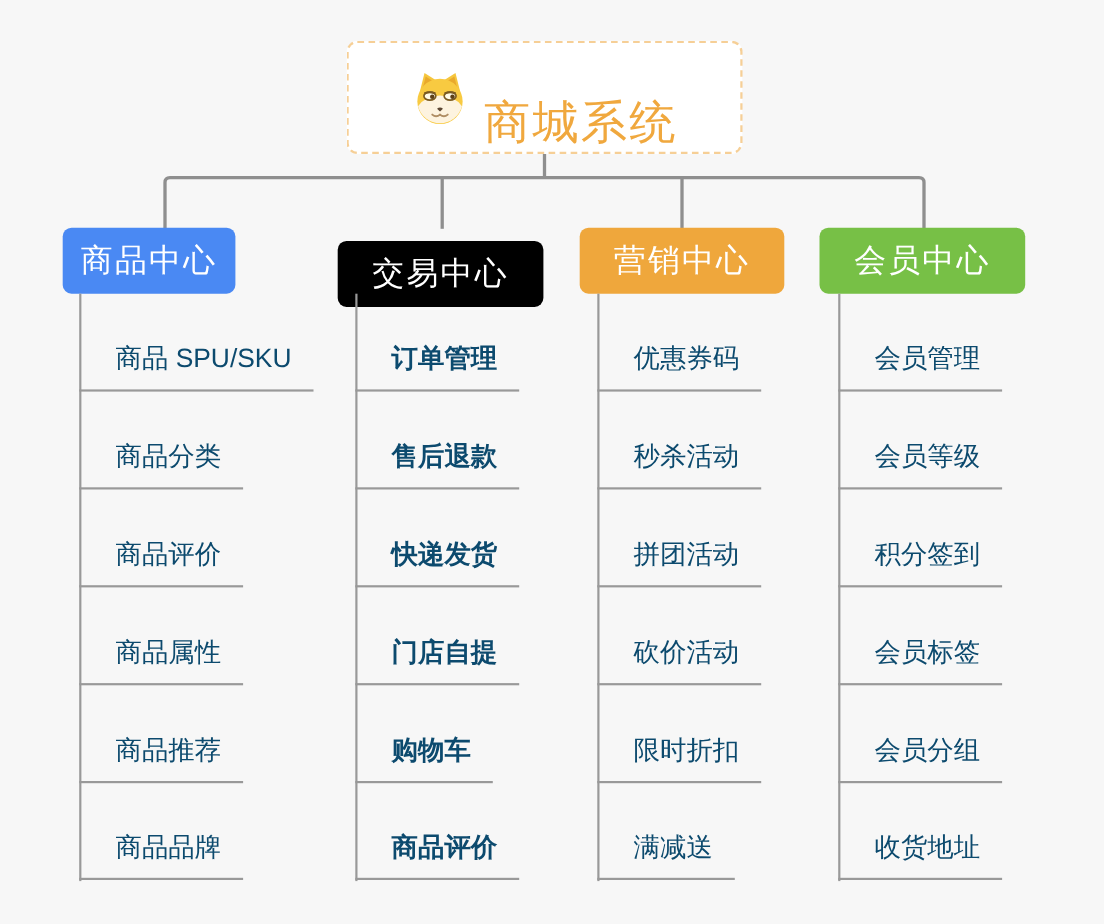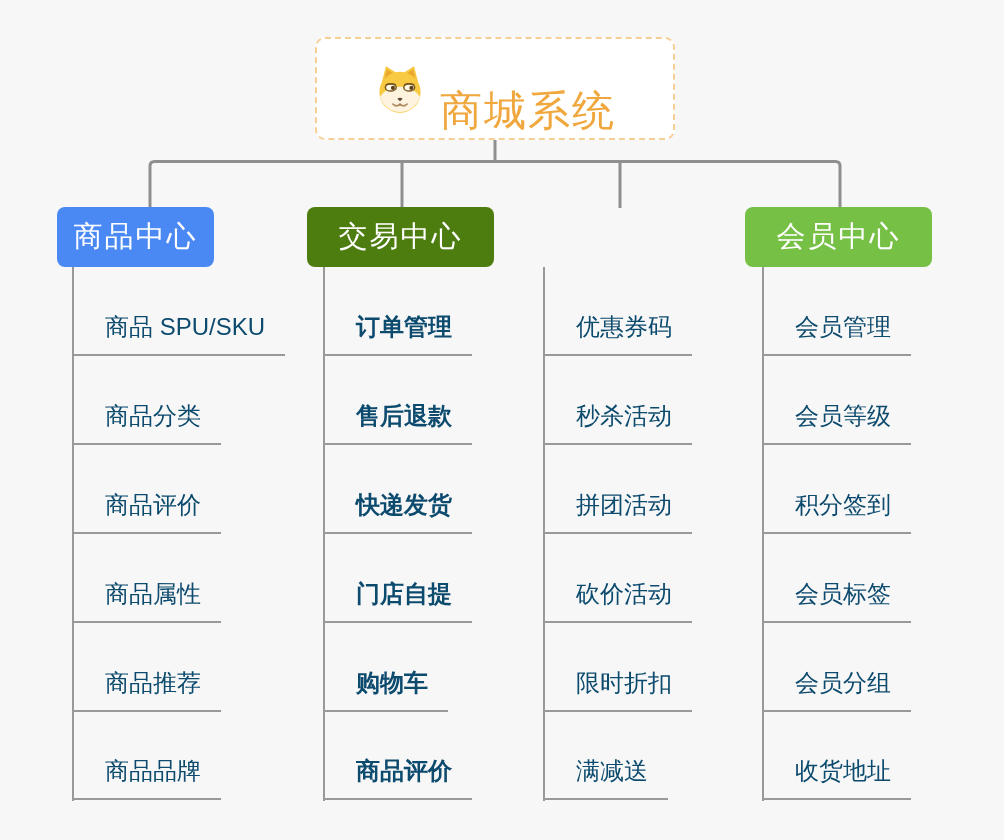--- a/index.html
+++ b/index.html
@@ -95,21 +95,22 @@
         <path d="M10.8,20.3 Q15.5,18.2 20.2,20.3" stroke="#7a5a20" stroke-width="1.6" fill="none"></path>
         <path d="M27.8,20.3 Q32.5,18.2 37.2,20.3" stroke="#7a5a20" stroke-width="1.6" fill="none"></path>
         <path d="M21.5,33 Q24,31.2 26.5,33 L24,35.4 Z" fill="#5b4632"></path>
         <path d="M17.5,38 Q20.7,41 24,38 Q27.3,41 30.5,38" stroke="#b08e64" stroke-width="1.6" fill="none" stroke-linecap="round"></path>
       </svg>
     </span>
     <span class="root-title" style="color: rgb(240, 168, 62);">商城系统</span>
   </div>
 
   <div class="branch-header h0" style="background-color: rgb(74, 137, 243);">商品中心</div>
-  <div class="branch-header h1" style="background-color: #4d7c0f;">交易中心</div>
+  <div class="branch-header h1" style="background-color: #000000; margin-top: 12px;">交易中心</div>
+  <div class="branch-header h2" style="background-color: rgb(239, 167, 60);">营销中心</div>
   <div class="branch-header h3" style="background-color: rgb(119, 192, 70);">会员中心</div>
 
   <div class="spine s0"></div>
   <div class="spine s1"></div>
   <div class="spine s2"></div>
   <div class="spine s3"></div>
 
   <div class="leaf c0 r0">商品 SPU/SKU</div>
   <div class="leaf c0 r1">商品分类</div>
   <div class="leaf c0 r2">商品评价</div>

